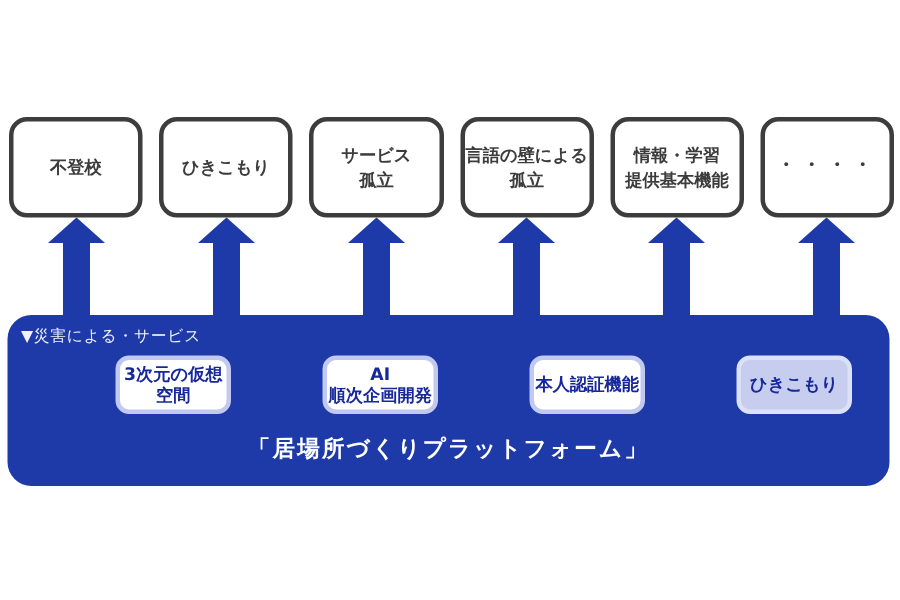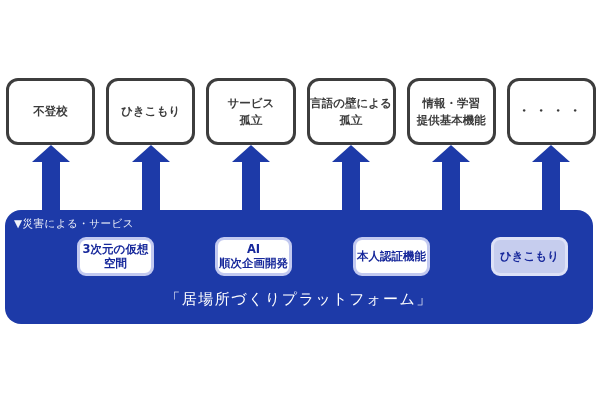--- a/index.html
+++ b/index.html
@@ -63,21 +63,21 @@
     box-sizing:border-box;
     margin-left:47px;
   }
   .feature span{
     color:var(--inner-text);font-size:11.5px;font-weight:bold;line-height:1.2;
     text-align:center;white-space:pre-line;
   }
   .feature.planned{background:var(--planned-bg);border-color:var(--planned-border);}
   .platform-title{
     position:absolute;left:0;right:0;top:80px;text-align:center;
-    color:#ffffff;font-size:15px;font-weight:normal;letter-spacing:1.5px;
+    color:#ffffff;font-size:15px;font-weight:bold;letter-spacing:1.5px;
   }
 </style>
 </head>
 <body>
 
 <div class="canvas">
 
   <div class="top-row">
     <div class="top-box">
       <span>不登校</span>

